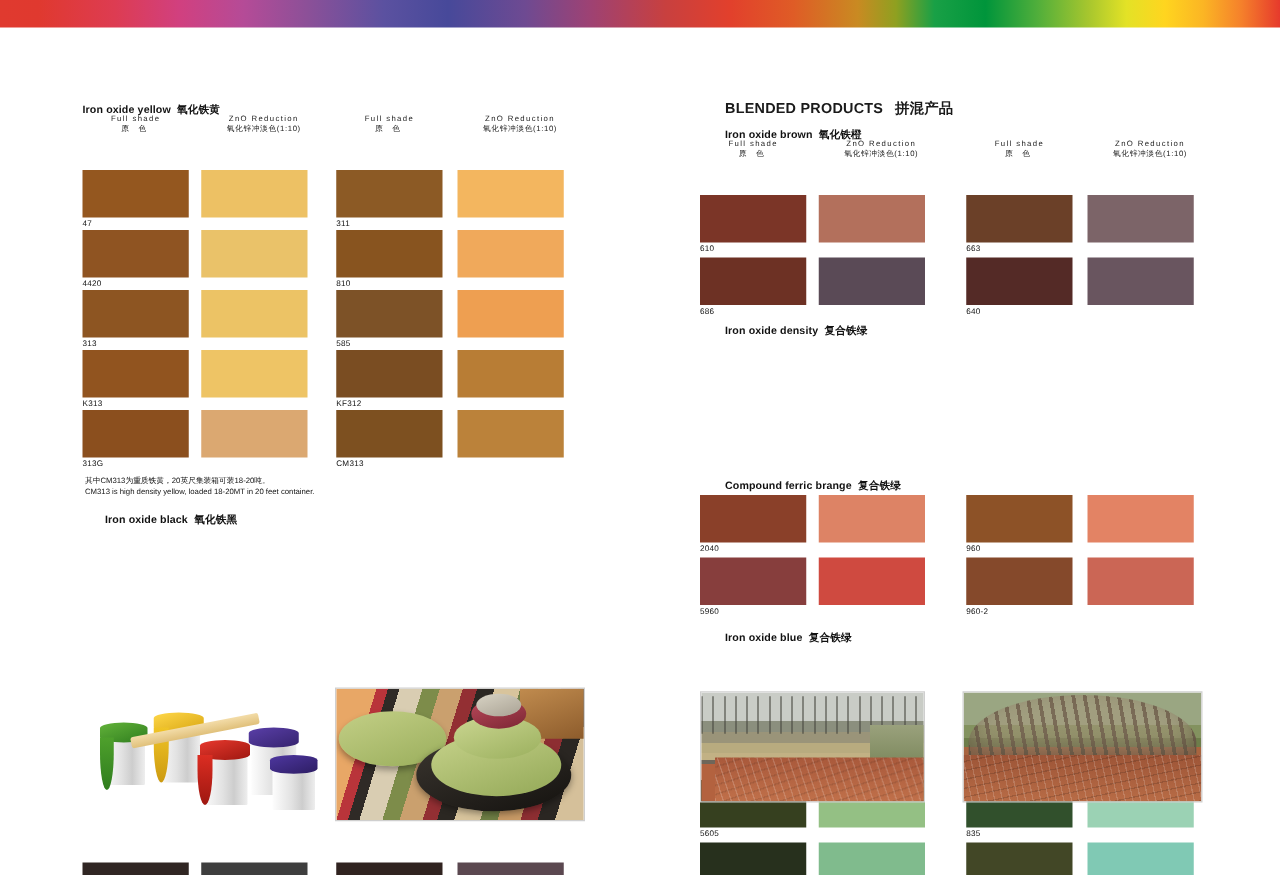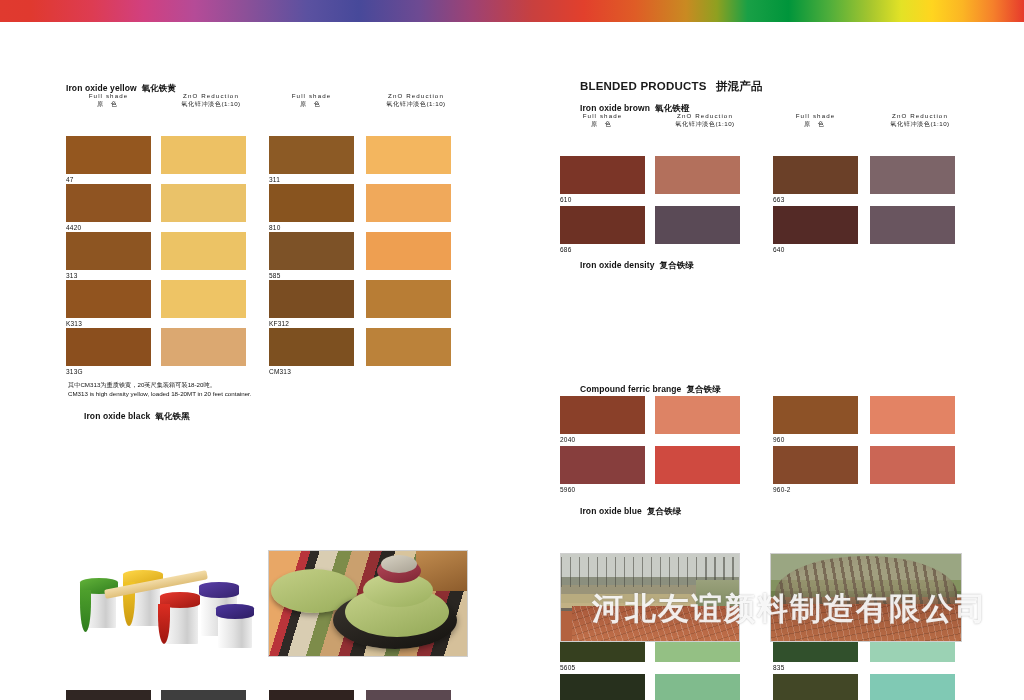--- a/index.html
+++ b/index.html
@@ -456,15 +456,14 @@
       </div>
     </div>
     <div class="photo bordered" style="left:258px;top:531px;width:190px;height:87px;">
       <div class="ls2">
         <div class="arch"></div>
         <div class="brick"></div>
       </div>
     </div>
   </div>
 
-  <div class="wm-cn">河北友谊颜料制造有限公司</div>
 
 </div>
 
 </body></html>

